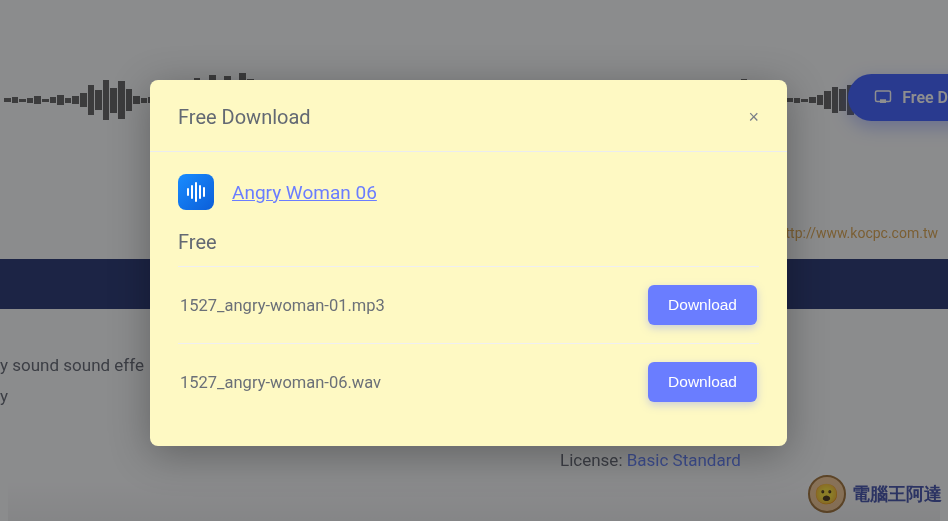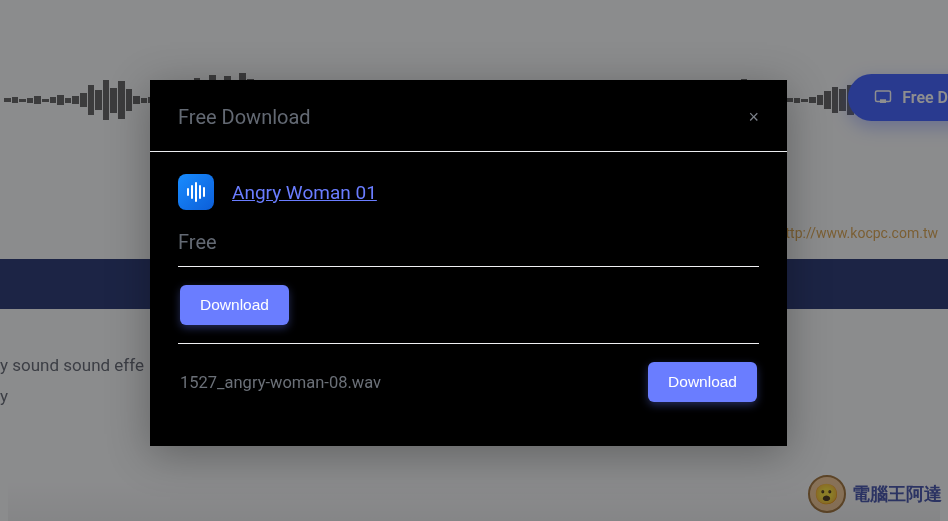--- a/index.html
+++ b/index.html
@@ -117,22 +117,22 @@
   .overlay {
     position: absolute;
     inset: 0;
     background: rgba(30,30,32,0.5);
   }
   .modal {
     position: absolute;
     left: 150px;
     top: 80px;
     width: 637px;
-    background: #000000;
-    border-radius: 0;
+    background: #fef9c3;
+    border-radius: 8px;
     box-shadow: 0 8px 40px rgba(0,0,0,.3);
   }
   .modal-header {
     padding: 25px 28px 22px 28px;
     border-bottom: 1px solid #ebecef;
     display: flex;
     align-items: center;
     justify-content: space-between;
   }
   .modal-title {
@@ -358,20 +358,23 @@
     <span>Free D</span>
   </div>
 
   <div class="blue-band"></div>
 
   <div class="details">
     <div>y sound sound effe</div>
     <div>y</div>
   </div>
 
+  <div class="license">
+    <span>License: </span><a href="#">Basic Standard</a>
+  </div>
 
   <div class="watermark">http://www.kocpc.com.tw</div>
   <div class="watermark2">
     <span class="face">😮</span>
     <span>電腦王阿達</span>
   </div>
   <div class="bottom-shadow"></div>
 </div>
 
 <div class="overlay"></div>
@@ -387,27 +390,28 @@
     <div class="item-row">
       <div class="item-icon">
         <div class="item-icon-bars">
           <span style="height:8px"></span>
           <span style="height:14px"></span>
           <span style="height:20px"></span>
           <span style="height:14px"></span>
           <span style="height:10px"></span>
         </div>
       </div>
-      <a href="#" class="item-title">Angry Woman 01</a>
+      <a href="#" class="item-title">Angry Woman 06</a>
     </div>
 
     <div class="files-heading">Free</div>
 
     <div class="file-row">
+      <div class="file-name">1527_angry-woman-01.mp3</div>
       <button class="dl-btn">Download</button>
     </div>
 
     <div class="file-row">
-      <div class="file-name">1527_angry-woman-08.wav</div>
+      <div class="file-name">1527_angry-woman-06.wav</div>
       <button class="dl-btn">Download</button>
     </div>
   </div>
 </div>
 
 </body></html>

